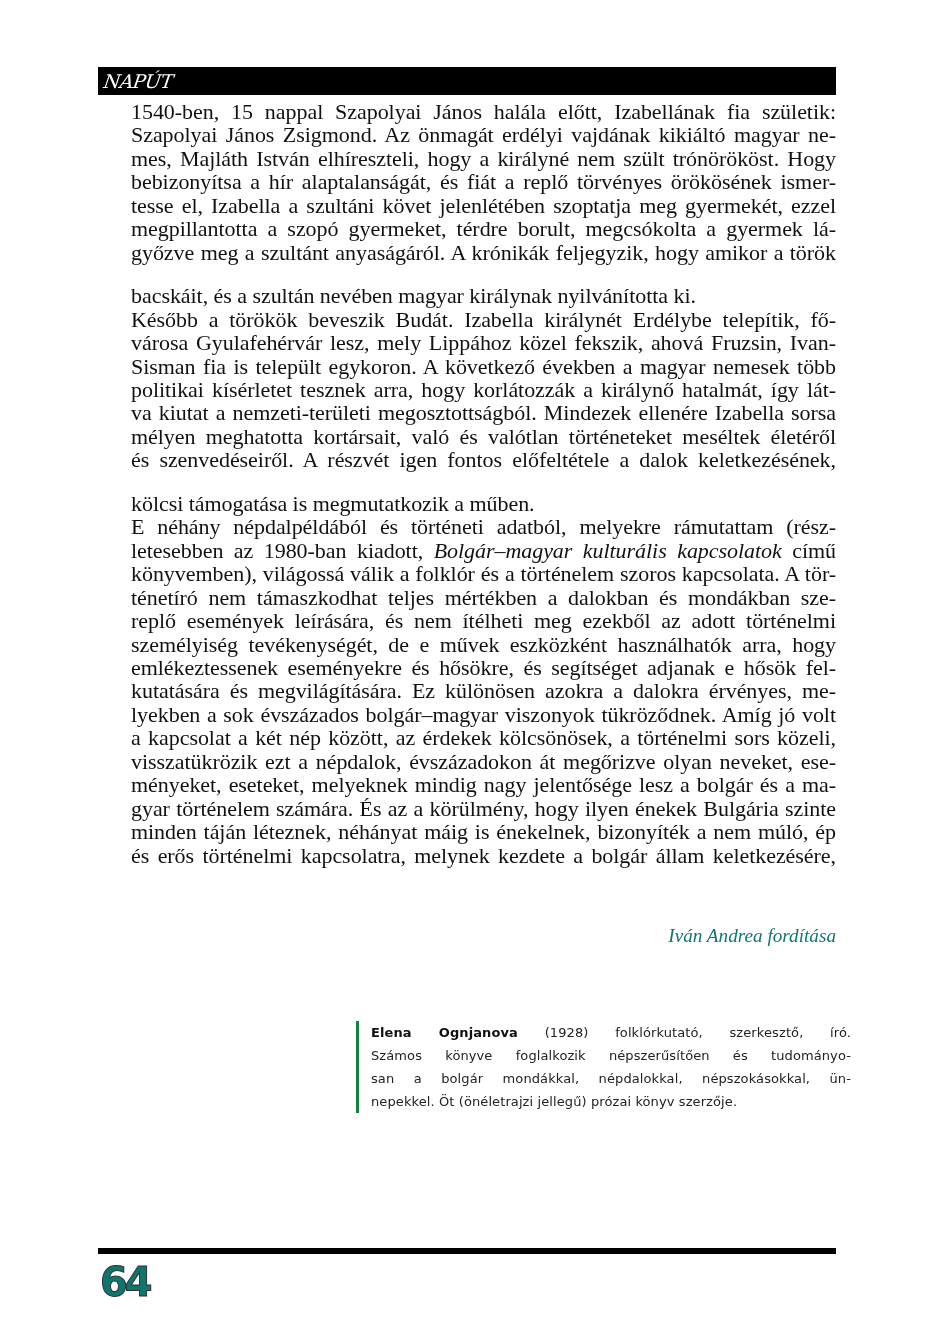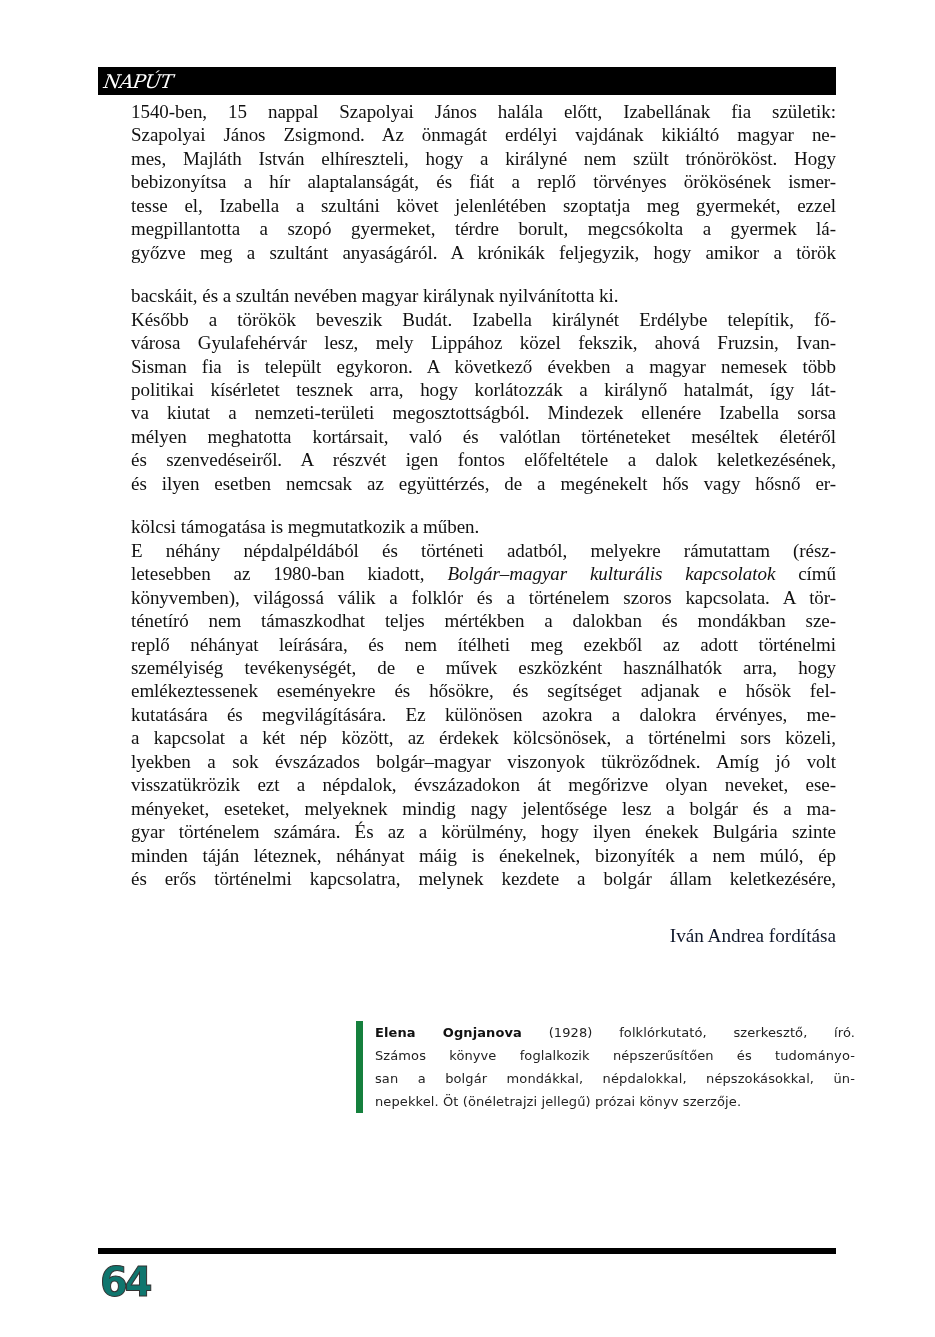--- a/index.html
+++ b/index.html
@@ -9,37 +9,37 @@
     background: #000;
   }
   .header-logo {
     position: absolute; left: 6px; top: 2px;
     font-family: "DejaVu Serif", serif; font-style: italic;
     color: #fff; font-size: 19px; letter-spacing: -0.5px;
     transform: skewX(-8deg); line-height: 24px;
   }
   .body-text {
     position: absolute; left: 98px; top: 100px; width: 738px;
-    font-family: "Liberation Serif", serif; font-size: 19px;
+    font-family: "Liberation Serif", serif; font-size: 22px;
     line-height: 23.45px; text-align: justify; hyphens: manual;
     letter-spacing: -0.05px; color: #111;
   }
   .body-text p { margin: 0; text-indent: 33px; }
   .body-text p .line { display: block; text-align: justify; text-align-last: justify; }
   .body-text p .line.last { text-align-last: left; margin-top: 20px; }
   .body-text p .line:first-child { text-indent: 33px; }
   .body-text em { }
   .credits {
     position: absolute; right: 99px; top: 924px; text-align: right;
-    font-family: "Liberation Serif", serif; font-size: 19.2px;
-    line-height: 24px; color: #0f172a;
+    font-family: "Liberation Serif", serif; font-style: italic; font-size: 19.2px;
+    line-height: 24px; color: #0f766e;
   }
   .bio {
     position: absolute; left: 356px; top: 1021px; width: 480px;
-    border-left: 7px solid #15803d; padding-left: 12px;
+    border-left: 3px solid #15803d; padding-left: 12px;
     font-family: "DejaVu Sans", sans-serif; font-size: 13px; line-height: 23px;
     color: #222; letter-spacing: 0.1px;
   }
   .bio .line { display: block; text-align: justify; text-align-last: justify; }
   .bio .line.last { text-align-last: left; }
   .bio strong { font-weight: bold; color: #111; }
   .footer-rule {
     position: absolute; left: 98px; top: 1248px; width: 738px; height: 6px; background: #000;
   }
   .page-number {
@@ -68,34 +68,33 @@
     <span class="line last">bacskáit, és a szultán nevében magyar királynak nyilvánította ki.</span>
   </p>
   <p>
     <span class="line">Később a törökök beveszik Budát. Izabella királynét Erdélybe telepítik, fő-</span>
     <span class="line">városa Gyulafehérvár lesz, mely Lippához közel fekszik, ahová Fruzsin, Ivan-</span>
     <span class="line">Sisman fia is települt egykoron. A következő években a magyar nemesek több</span>
     <span class="line">politikai kísérletet tesznek arra, hogy korlátozzák a királynő hatalmát, így lát-</span>
     <span class="line">va kiutat a nemzeti-területi megosztottságból. Mindezek ellenére Izabella sorsa</span>
     <span class="line">mélyen meghatotta kortársait, való és valótlan történeteket meséltek életéről</span>
     <span class="line">és szenvedéseiről. A részvét igen fontos előfeltétele a dalok keletkezésének,</span>
-    <span class="line">és ilyen esetben nemcsak az együttérzés, de a megénekelt hős vagy hősnő er-</span>
     <span class="line last">kölcsi támogatása is megmutatkozik a műben.</span>
   </p>
   <p>
     <span class="line">E néhány népdalpéldából és történeti adatból, melyekre rámutattam (rész-</span>
     <span class="line"><span>letesebben az 1980-ban kiadott, </span><em>Bolgár–magyar kulturális kapcsolatok</em><span> című</span></span>
     <span class="line">könyvemben), világossá válik a folklór és a történelem szoros kapcsolata. A tör-</span>
     <span class="line">ténetíró nem támaszkodhat teljes mértékben a dalokban és mondákban sze-</span>
-    <span class="line">replő néhányat leírására, és nem ítélheti meg ezekből az adott történelmi</span>
+    <span class="line">replő események leírására, és nem ítélheti meg ezekből az adott történelmi</span>
     <span class="line">személyiség tevékenységét, de e művek eszközként használhatók arra, hogy</span>
     <span class="line">emlékeztessenek eseményekre és hősökre, és segítséget adjanak e hősök fel-</span>
     <span class="line">kutatására és megvilágítására. Ez különösen azokra a dalokra érvényes, me-</span>
+    <span class="line">lyekben a sok évszázados bolgár–magyar viszonyok tükröződnek. Amíg jó volt</span>
     <span class="line">a kapcsolat a két nép között, az érdekek kölcsönösek, a történelmi sors közeli,</span>
-    <span class="line">lyekben a sok évszázados bolgár–magyar viszonyok tükröződnek. Amíg jó volt</span>
     <span class="line">visszatükrözik ezt a népdalok, évszázadokon át megőrizve olyan neveket, ese-</span>
     <span class="line">ményeket, eseteket, melyeknek mindig nagy jelentősége lesz a bolgár és a ma-</span>
     <span class="line">gyar történelem számára. És az a körülmény, hogy ilyen énekek Bulgária szinte</span>
     <span class="line">minden táján léteznek, néhányat máig is énekelnek, bizonyíték a nem múló, ép</span>
     <span class="line">és erős történelmi kapcsolatra, melynek kezdete a bolgár állam keletkezésére,</span>
   </p>
 </div>
 
 <div class="credits">
   <div>Iván Andrea fordítása</div>

